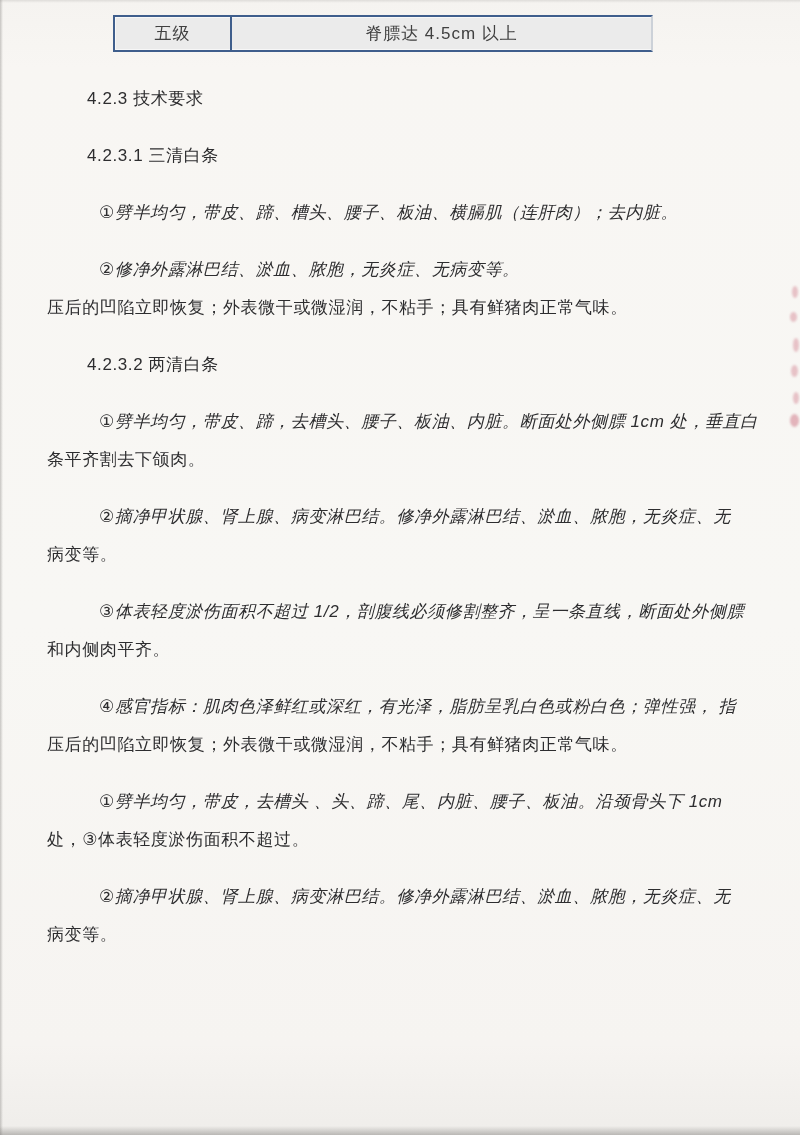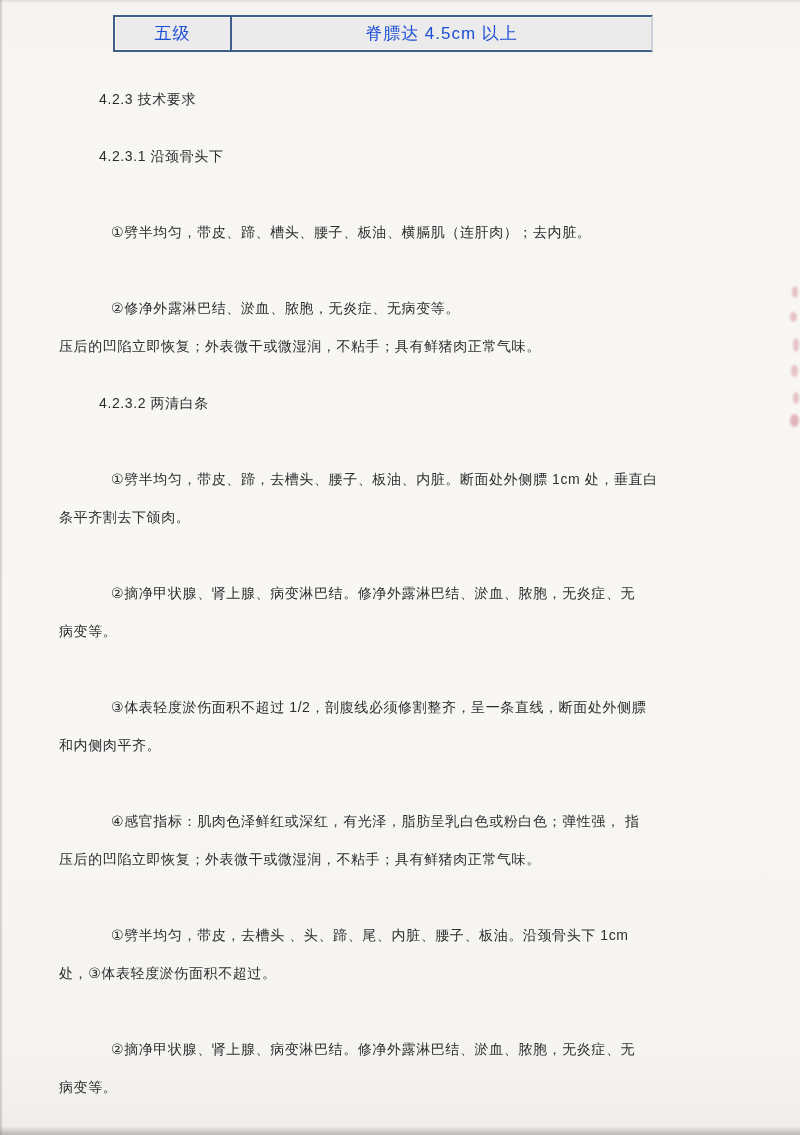--- a/index.html
+++ b/index.html
@@ -26,34 +26,34 @@
   .grade-table{
     position:absolute;left:113px;top:15px;width:540px;height:37px;
     display:flex;box-sizing:border-box;
     border:2px solid #3f5e8c;
     border-right:2px solid rgba(110,130,160,.25);
     background:#ebebeb;
     box-shadow:inset 0 1px 0 #f7f7f7, inset 0 -1px 0 #f7f7f7, inset 1px 0 0 #f7f7f7;
   }
   .grade-table .cell{
     display:flex;align-items:center;justify-content:center;
-    font-size:17px;color:#1d4ed8;letter-spacing:1px;
+    font-size:17px;color:#404040;letter-spacing:1px;
   }
   .cell-grade{width:117px;border-right:2px solid #3f5e8c;box-sizing:border-box;}
   .cell-spec{flex:1;border-radius:7px;}
 
   
   .content{
     position:absolute;left:0;top:0;width:712px;box-sizing:border-box;
-    padding:88px 30px 0 59px;
-    font-size:14px;color:#2d2d2f;letter-spacing:.6px;
+    padding:88px 30px 0 47px;
+    font-size:17px;color:#2d2d2f;letter-spacing:.6px;
   }
   .line{line-height:22px;white-space:nowrap;}
   .h{margin-top:35px;margin-left:40px;}
-  .p1{margin-top:54px;margin-left:52px;}
+  .p1{margin-top:35px;margin-left:52px;font-style:italic;}
   .cont{margin-top:16px;margin-left:0;}
   .first{margin-top:0;}
 
   
   .stain{position:absolute;border-radius:50%;filter:blur(1.2px);
     background:rgba(193,72,95,.30);}
   .s1{left:792px;top:286px;width:6px;height:12px;}
   .s2{left:790px;top:312px;width:7px;height:10px;}
   .s3{left:793px;top:338px;width:6px;height:14px;}
   .s4{left:791px;top:365px;width:7px;height:12px;}
@@ -65,21 +65,21 @@
 
 <div class="page">
 
   <div class="grade-table">
     <div class="cell cell-grade">五级</div>
     <div class="cell cell-spec">脊膘达 4.5cm 以上</div>
   </div>
 
   <div class="content">
     <div class="line h first">4.2.3 技术要求</div>
-    <div class="line h">4.2.3.1 沿颈骨头下</div>
+    <div class="line h">4.2.3.1 三清白条</div>
     <div class="line p1">①劈半均匀，带皮、蹄、槽头、腰子、板油、横膈肌（连肝肉）；去内脏。</div>
     <div class="line p1">②修净外露淋巴结、淤血、脓胞，无炎症、无病变等。</div>
     <div class="line cont">压后的凹陷立即恢复；外表微干或微湿润，不粘手；具有鲜猪肉正常气味。</div>
     <div class="line h">4.2.3.2 两清白条</div>
     <div class="line p1">①劈半均匀，带皮、蹄，去槽头、腰子、板油、内脏。断面处外侧膘 1cm 处，垂直白</div>
     <div class="line cont">条平齐割去下颌肉。</div>
     <div class="line p1">②摘净甲状腺、肾上腺、病变淋巴结。修净外露淋巴结、淤血、脓胞，无炎症、无</div>
     <div class="line cont">病变等。</div>
     <div class="line p1">③体表轻度淤伤面积不超过 1/2，剖腹线必须修割整齐，呈一条直线，断面处外侧膘</div>
     <div class="line cont">和内侧肉平齐。</div>

